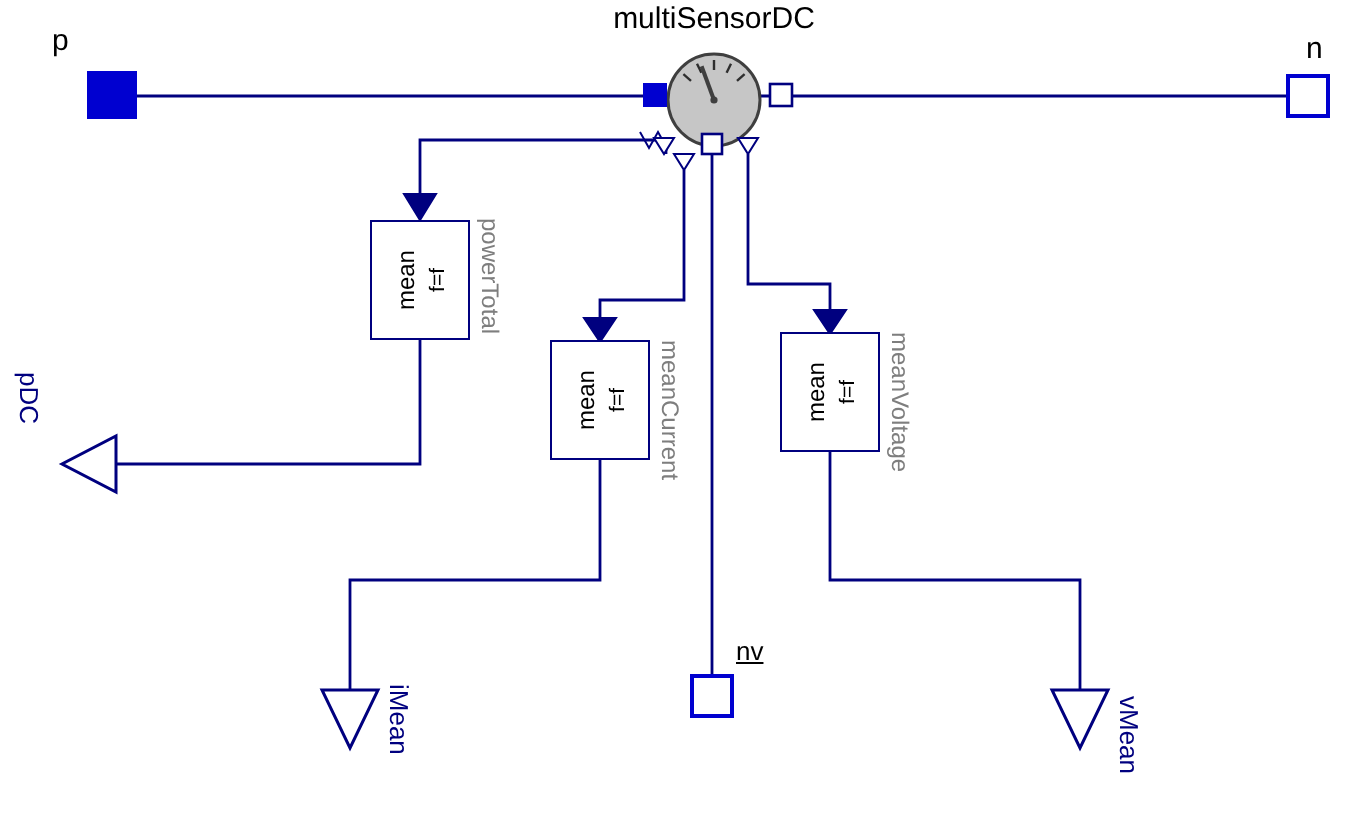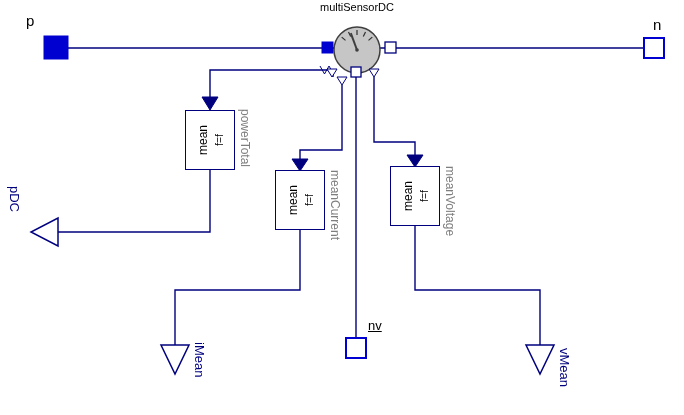--- a/index.html
+++ b/index.html
@@ -15,21 +15,21 @@
   .pin-open   { fill:#ffffff; stroke:var(--pin-blue,#0000d0); stroke-width:2; }
   .out-tri    { fill:#ffffff; stroke:var(--wire,#00007f); stroke-width:1.5; }
   .in-arrow   { fill:var(--wire,#00007f); stroke:var(--wire,#00007f); }
   .mini-tri   { fill:#ffffff; stroke:var(--wire,#00007f); stroke-width:1; }
   .mini-sq    { fill:#ffffff; stroke:var(--wire,#00007f); stroke-width:1.3; }
   .gauge      { fill:var(--gauge-fill,#c6c6c6); stroke:#3f3f3f; stroke-width:1.5; }
   .tick       { stroke:#2e2e2e; stroke-width:1.2; }
   .needle     { stroke:#3f3f3f; stroke-width:2; }
 
   .lbl { position:absolute; color:#000; font-size:14px; white-space:nowrap; }
-  .lbl-sensor { font-size:11px; text-align:center; }
+  .lbl-sensor { font-size:15px; text-align:center; }
   .lbl-out  { color:var(--wire,#00007f); font-size:13px; }
   .lbl-gray { color:var(--name-gray,#7e7e7e); font-size:12px; }
   .vdown { writing-mode:vertical-rl; }
   .vup   { writing-mode:vertical-rl; transform:rotate(180deg); }
 
   .mean-block {
     position:absolute; background:#fff;
     border:1.5px solid var(--wire,#00007f);
     display:flex; flex-direction:row; align-items:center; justify-content:center;
     gap:3px; box-sizing:border-box;

